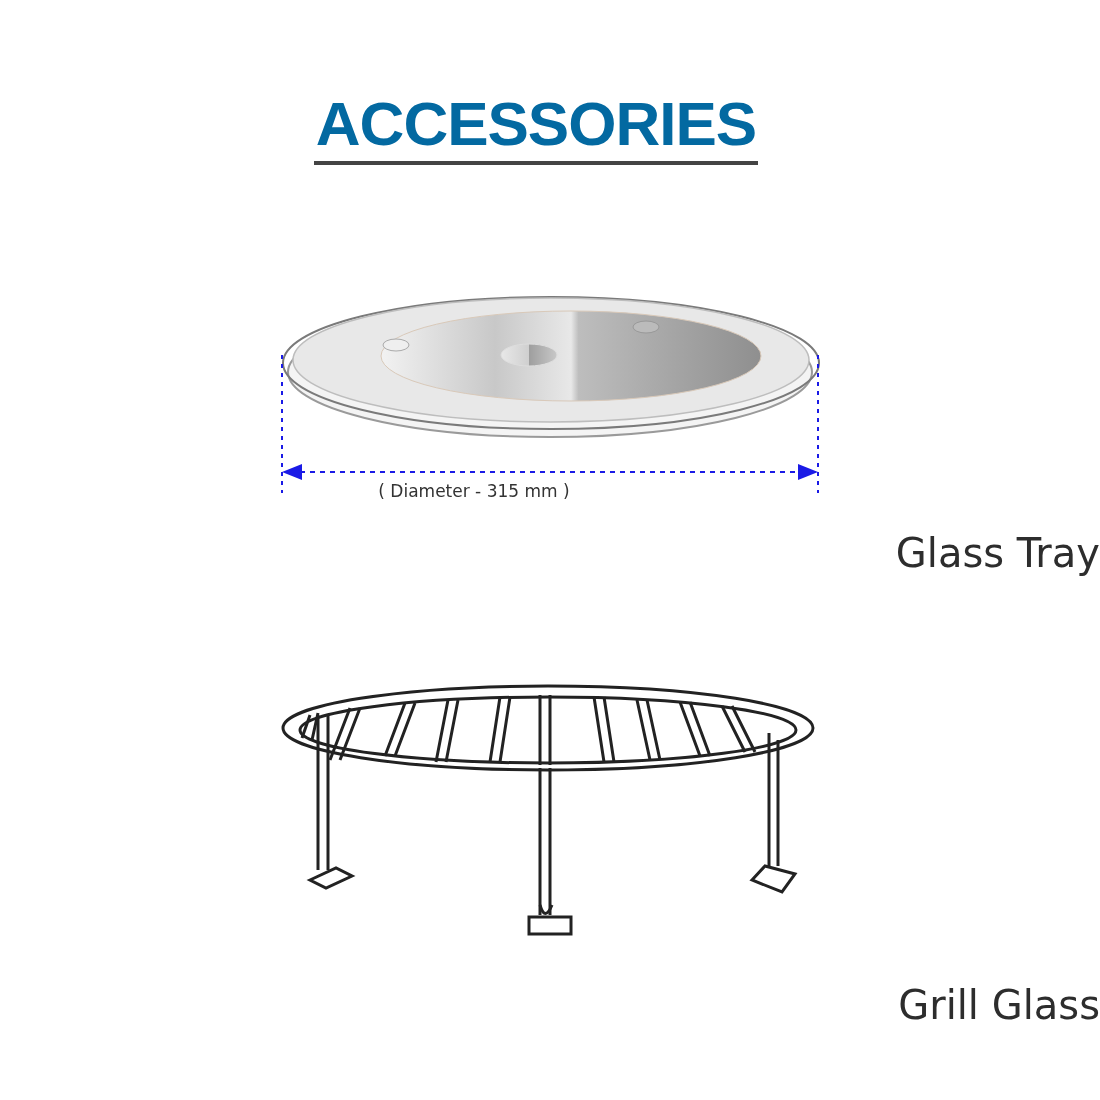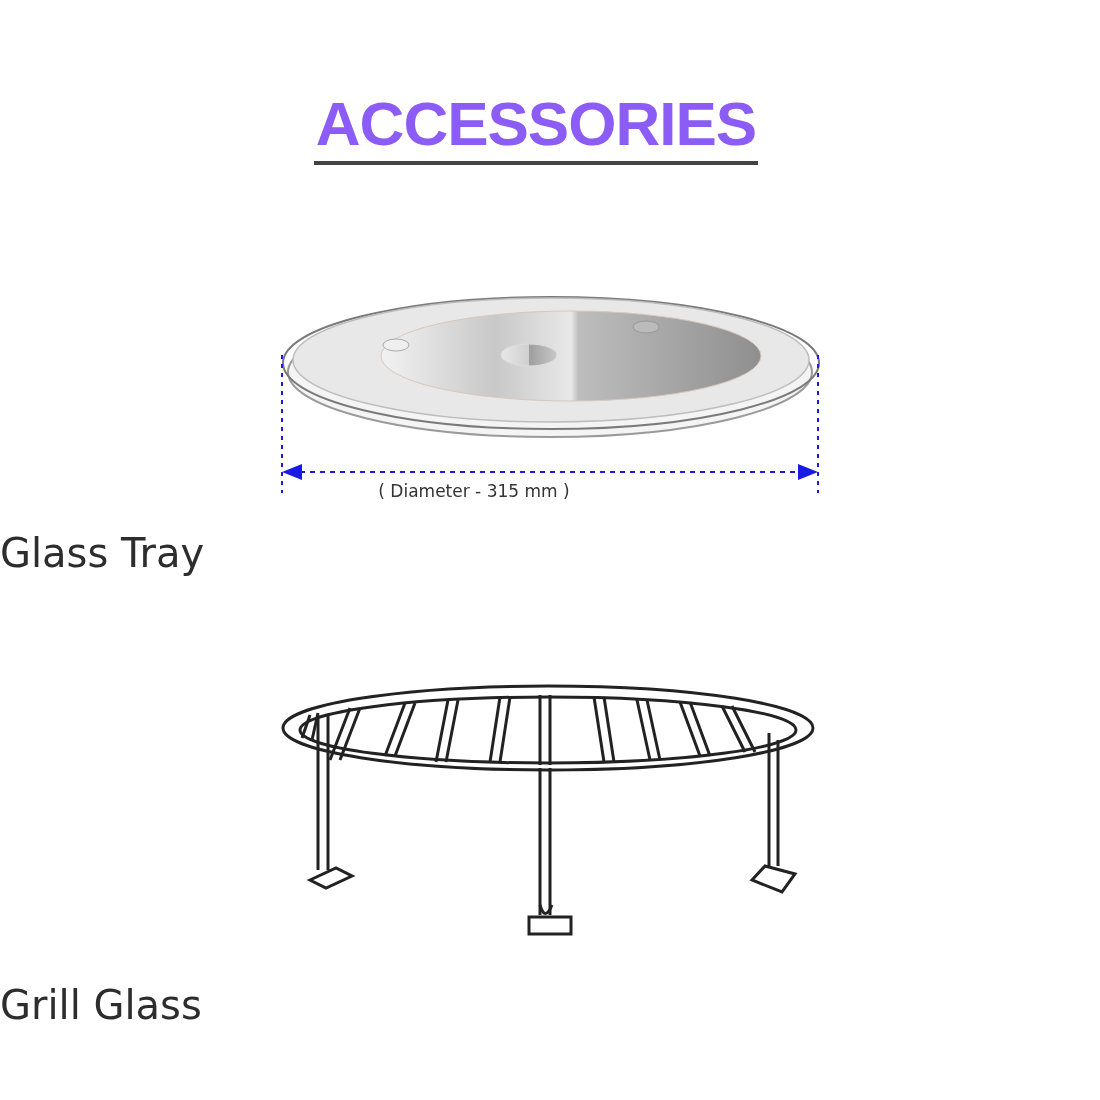--- a/index.html
+++ b/index.html
@@ -1,24 +1,24 @@
 <!DOCTYPE html>
 <html><head>
 <meta charset="utf-8">
 <style>
   html, body { margin:0; padding:0; background:#ffffff; }
   body { width:1100px; height:1100px; position:relative; overflow:hidden;
          font-family:"DejaVu Sans", sans-serif; color:#2a2a2a; }
   .title { position:absolute; left:0; width:1072px; top:88px; text-align:center;
            font-family:"Liberation Sans", sans-serif; font-weight:bold; font-size:62px;
-           letter-spacing:-1px; color:#8b5cf6; }
+           letter-spacing:-1px; color:#0369a1; }
   .title span { display:inline-block; border-bottom:4px solid #444; padding:0 2px 6px 2px; line-height:1; }
   .dim-label { position:absolute; left:0; width:948px; top:481px; text-align:center;
                font-size:17px; color:#333; }
-  .caption { position:absolute; left:0; width:1100px; text-align:left; font-size:40px; color:#2d2d2d; }
+  .caption { position:absolute; left:0; width:1100px; text-align:right; font-size:40px; color:#2d2d2d; }
   svg { position:absolute; left:0; top:0; }
 </style>
 </head>
 <body>
 
 <div class="title"><span>ACCESSORIES</span></div>
 
 <svg width="1100" height="1100" viewBox="0 0 1100 1100">
   <defs>
     <linearGradient id="inner" x1="0" x2="1" y1="0" y2="0">

